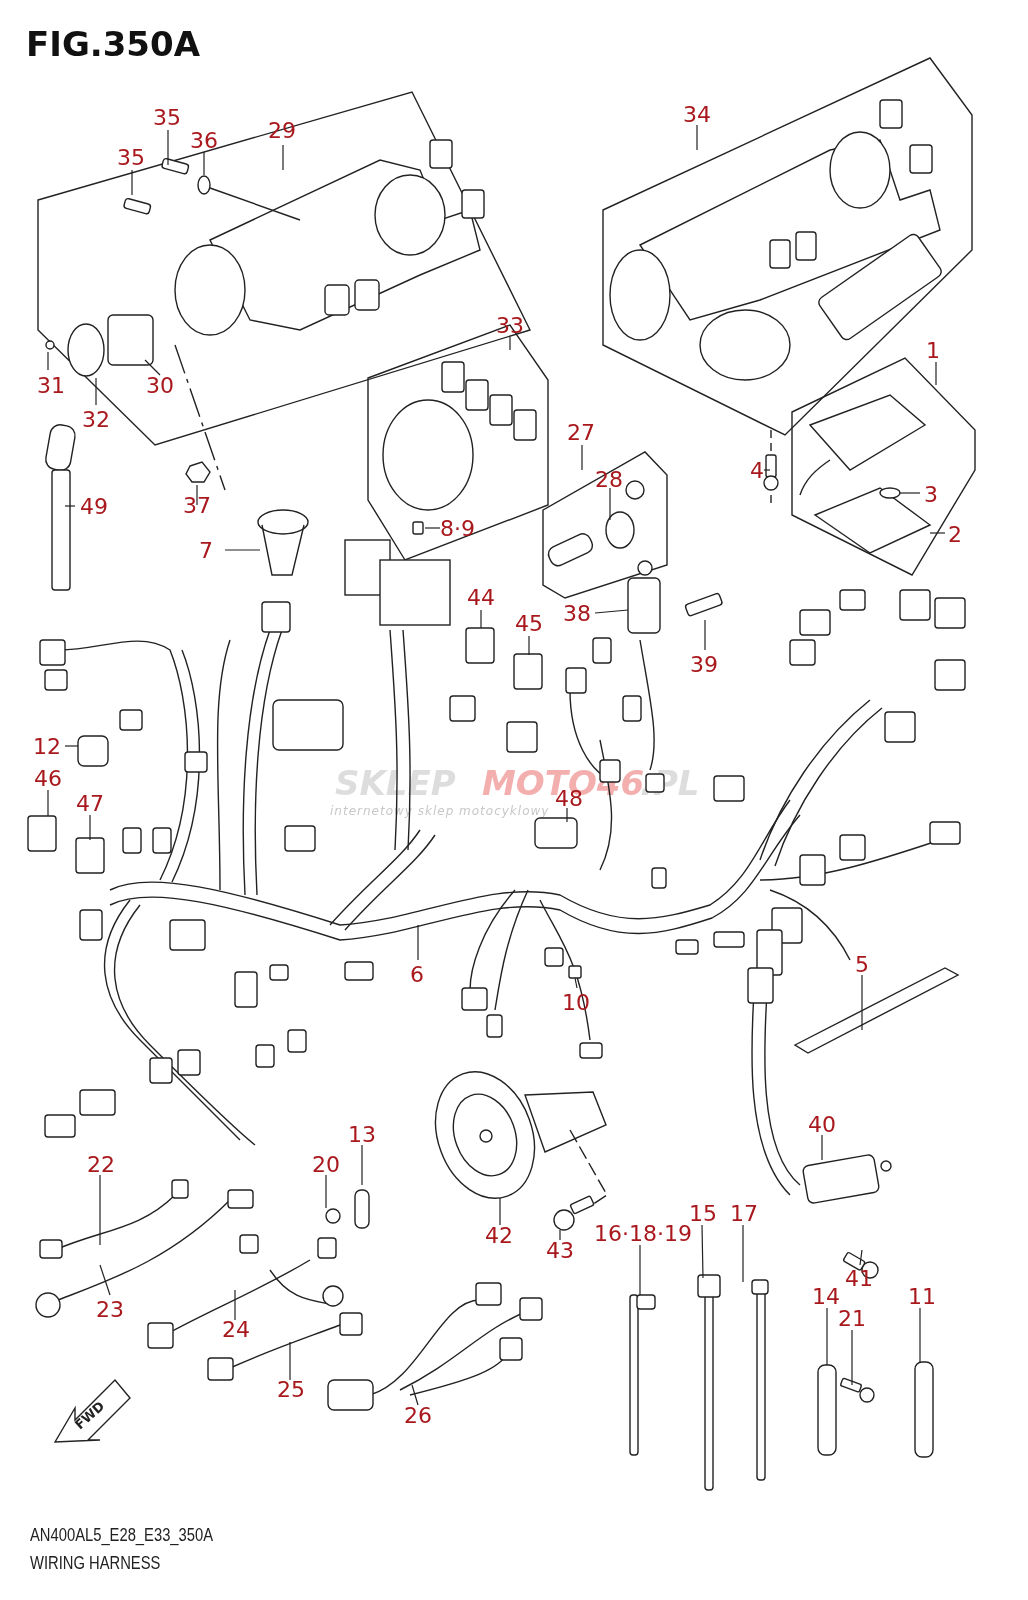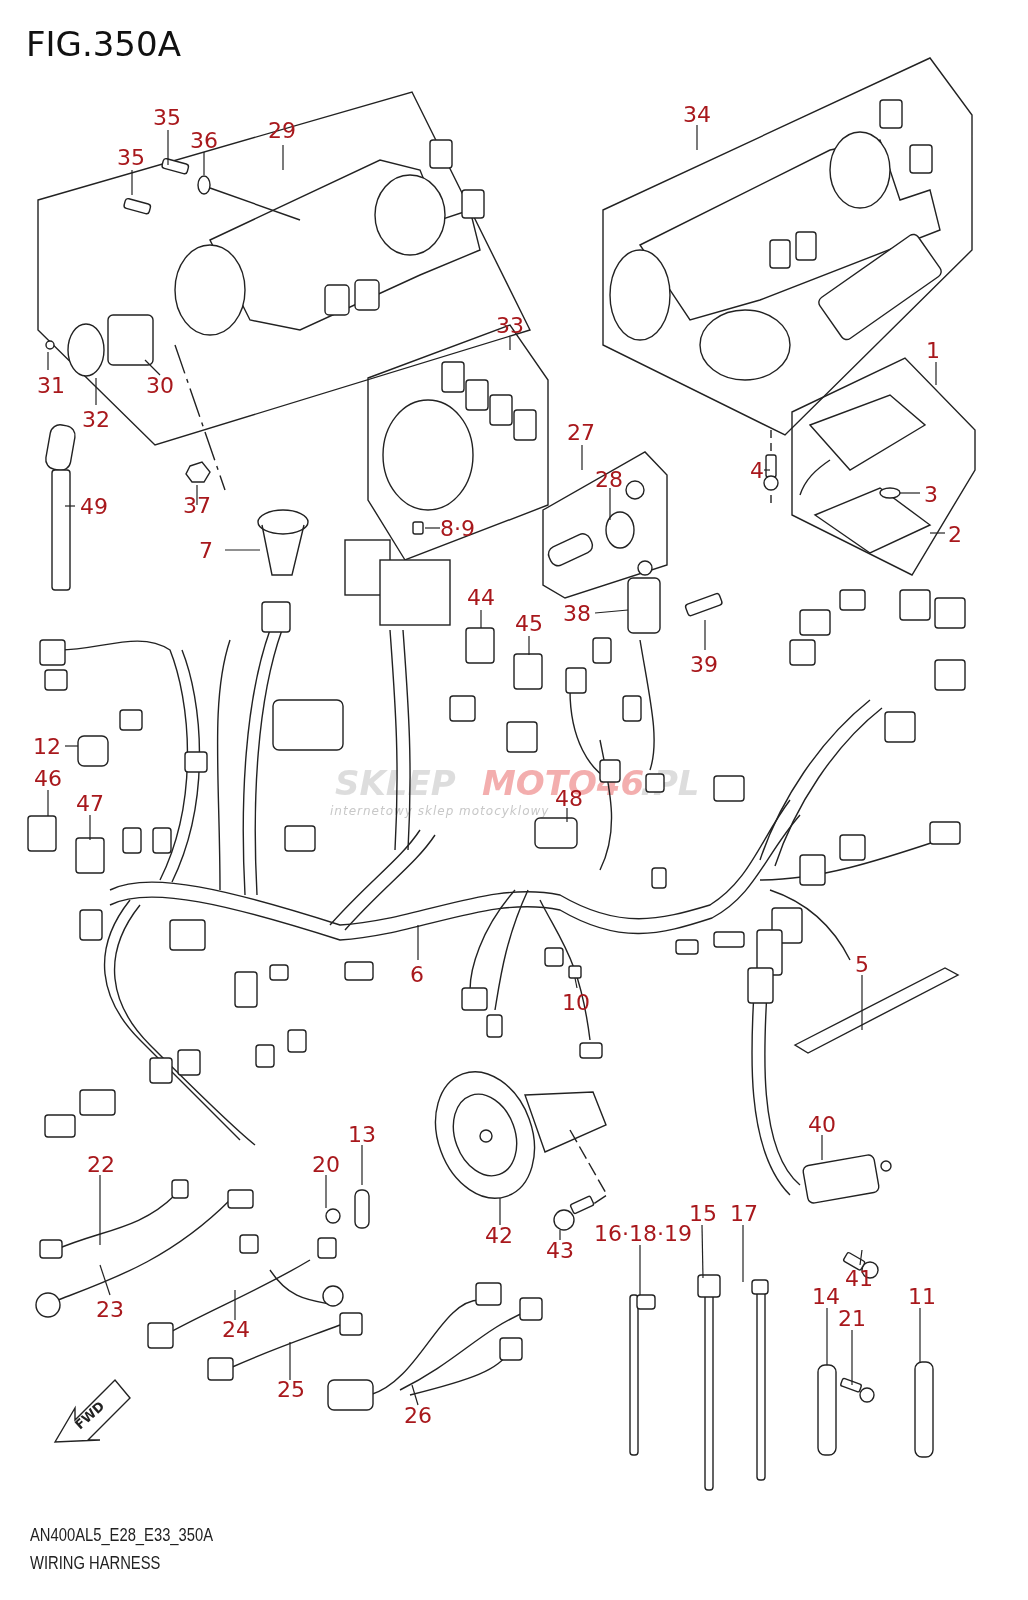--- a/index.html
+++ b/index.html
@@ -1,17 +1,17 @@
 <!DOCTYPE html>
 <html><head>
 <meta charset="utf-8">
 <style>
   html, body { margin: 0; padding: 0; background: #ffffff; }
   body { width: 1028px; height: 1600px; position: relative; overflow: hidden; font-family: "DejaVu Sans", sans-serif; }
-  #fig-title { position: absolute; left: 26px; top: 24px; font-family: "DejaVu Sans", sans-serif; font-weight: normal; font-size: 34px; color: #111; letter-spacing: 0px; }
+  #fig-title { position: absolute; left: 26px; top: 24px; font-family: "DejaVu Sans", sans-serif; font-weight: bold; font-size: 34px; color: #111; letter-spacing: 0px; }
   #footer-code { position: absolute; left: 30px; top: 1525px; font-family: "Liberation Sans Narrow", "Liberation Sans", sans-serif; font-size: 18px; color: #222; transform: scaleX(0.82); transform-origin: left top; }
   #footer-title { position: absolute; left: 30px; top: 1553px; font-family: "Liberation Sans", sans-serif; font-size: 18px; color: #222; transform: scaleX(0.82); transform-origin: left top; }
   svg#diagram { position: absolute; left: 0; top: 0; }
   .callout { font-family: "DejaVu Sans", sans-serif; font-size: 22px; fill: #a8181c; }
   .lead { stroke: #222; stroke-width: 1.2; fill: none; }
   .part { stroke: #222; stroke-width: 1.4; fill: #fff; }
   .partnf { stroke: #222; stroke-width: 1.4; fill: none; }
   .wire { stroke: #222; stroke-width: 1.4; fill: none; }
   .wm1 { font-family: "DejaVu Sans", sans-serif; font-weight: bold; font-style: italic; font-size: 34px; fill: #d8d8d8; opacity: 0.85; }
   .wm2 { font-family: "DejaVu Sans", sans-serif; font-weight: bold; font-style: italic; font-size: 34px; fill: #f2a0a0; opacity: 0.85; }

